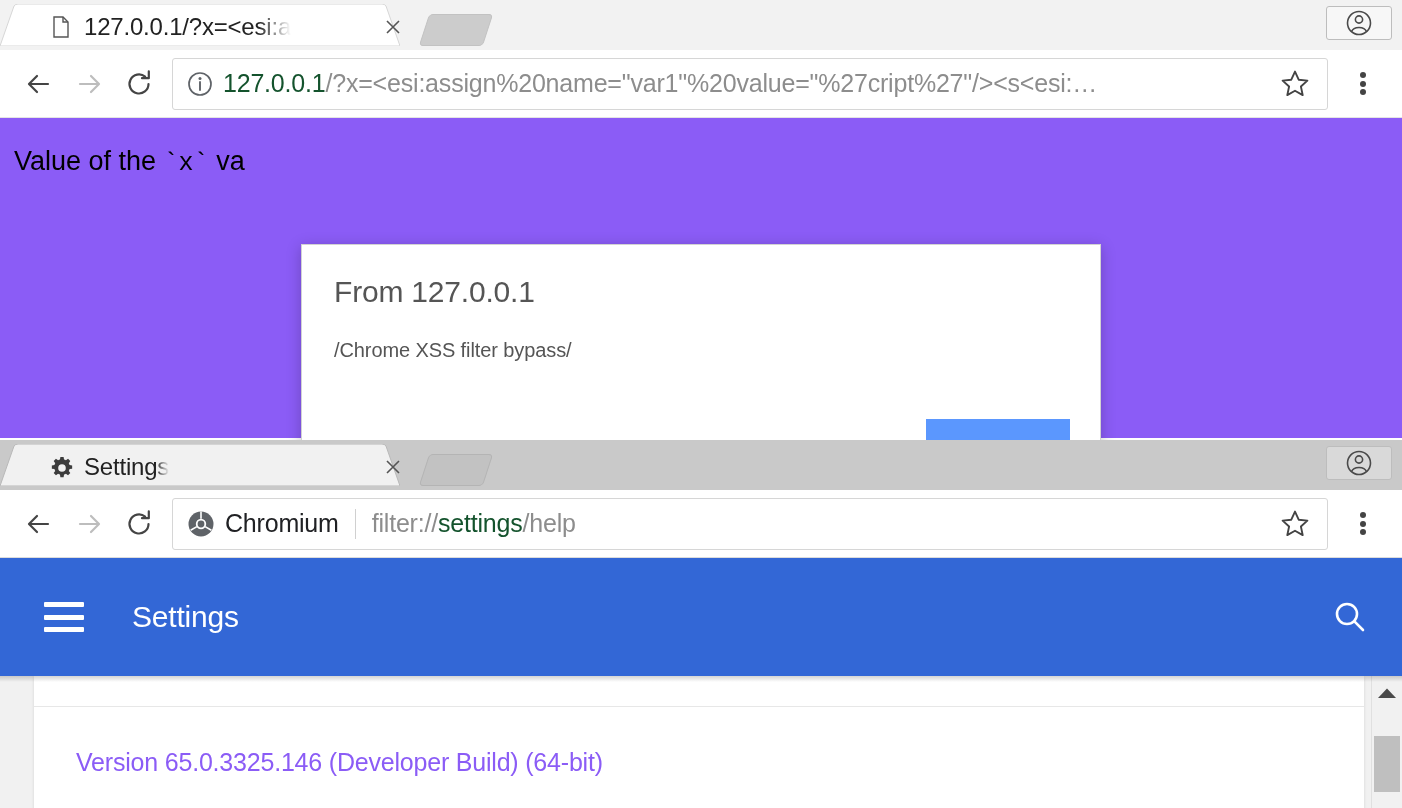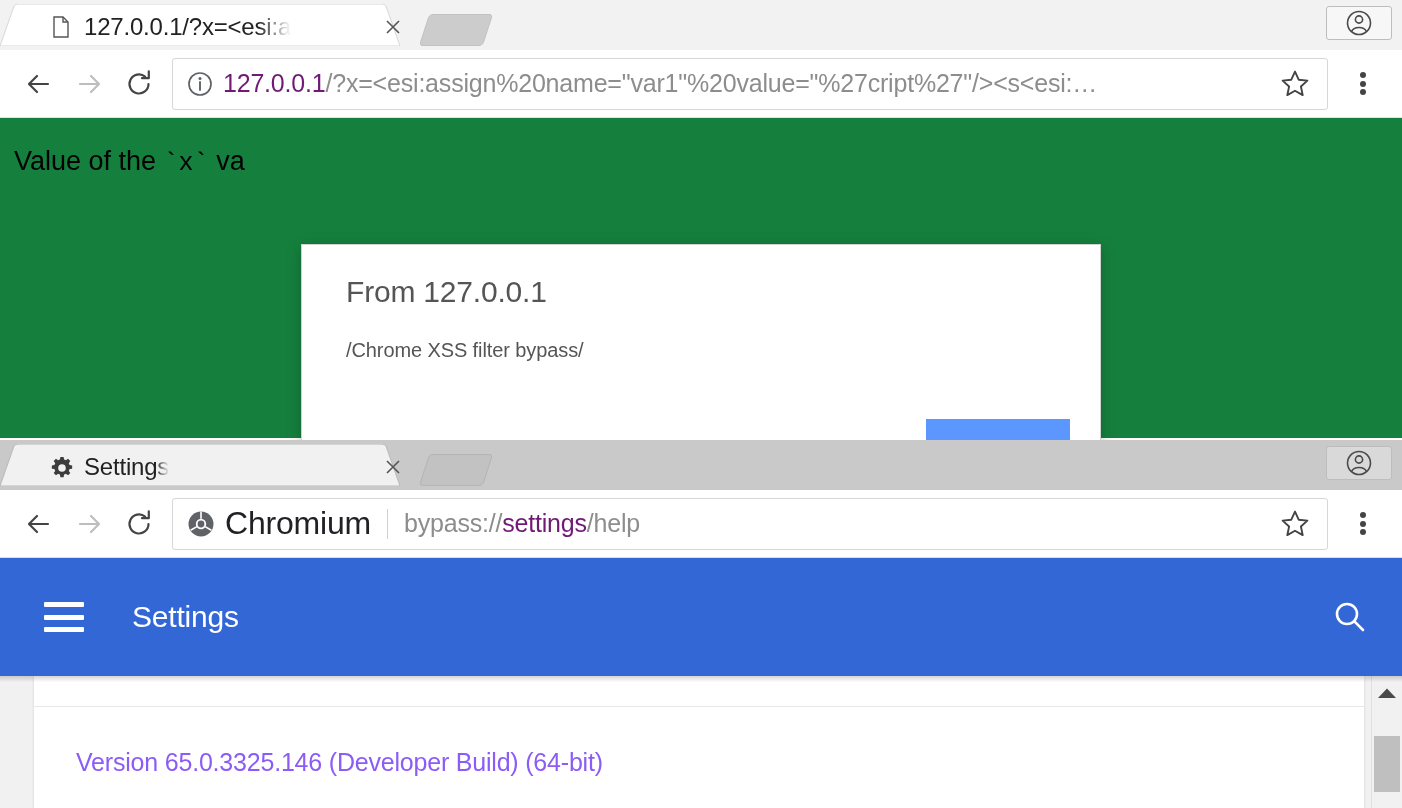--- a/index.html
+++ b/index.html
@@ -149,23 +149,23 @@
     color: #5f6368;
   }
   .omni-text {
     flex: 1 1 auto;
     font-size: 25px;
     white-space: nowrap;
     overflow: hidden;
     color: #8d8d8d;
     letter-spacing: -0.2px;
   }
-  .omni-text .strong { color: #701a75; }
+  .omni-text .strong { color: #14532d; }
   .omni-chip-label {
-    font-size: 32px;
+    font-size: 25px;
     color: #202124;
     white-space: nowrap;
     letter-spacing: -0.2px;
   }
   .omni-divider {
     width: 1px;
     height: 30px;
     background: #d0d0d0;
     margin: 0 16px;
     flex: 0 0 1px;
@@ -186,21 +186,21 @@
     width: 6px; height: 6px; border-radius: 50%;
     background: #444;
     margin: 2.5px 0;
   }
 
   
   #window-one { top: 0; height: 440px; }
   .page-one-content {
     position: relative;
     height: 320px;
-    background: #15803d;
+    background: #8b5cf6;
     padding: 28px 0 0 14px;
   }
   .page-text {
     font-size: 27px;
     color: #000000;
     white-space: nowrap;
     font-family: "Liberation Sans", "DejaVu Sans", sans-serif;
   }
   .page-text .mono {
     font-family: "Liberation Mono", "DejaVu Sans Mono", monospace;
@@ -210,21 +210,21 @@
   
   .js-dialog {
     position: absolute;
     left: 301px;
     top: 126px;
     width: 800px;
     height: 258px;
     background: #ffffff;
     border: 1px solid #d2d2d2;
     box-shadow: 0 3px 14px rgba(0,0,0,0.22);
-    padding: 30px 30px 0 44px;
+    padding: 30px 30px 0 32px;
     z-index: 40;
   }
   .dialog-title {
     font-size: 30px;
     color: #555555;
     margin-bottom: 30px;
     letter-spacing: -0.2px;
   }
   .dialog-message {
     font-size: 20px;
@@ -503,21 +503,21 @@
         <span class="omni-icon">
           <svg width="28" height="28" viewBox="0 0 28 28">
             <circle cx="14" cy="14" r="12.5" fill="#5f6368"></circle>
             <circle cx="14" cy="14" r="5.2" fill="#ffffff"></circle>
             <circle cx="14" cy="14" r="3.4" fill="#5f6368"></circle>
             <path d="M14,1.5 L14,8.8 M3.6,20.2 L9.9,16.6 M24.4,20.2 L18.1,16.6" stroke="#ffffff" stroke-width="1.6"></path>
           </svg>
         </span>
         <span class="omni-chip-label">Chromium</span>
         <span class="omni-divider"></span>
-        <span class="omni-text"><span>bypass://</span><span class="strong">settings</span><span>/help</span></span>
+        <span class="omni-text"><span>filter://</span><span class="strong">settings</span><span>/help</span></span>
         <span class="star-btn">
           <svg width="30" height="30" viewBox="0 0 30 30">
             <path d="M15,2.6 L18.7,10.7 L27.4,11.6 L20.9,17.5 L22.7,26.1 L15,21.7 L7.3,26.1 L9.1,17.5 L2.6,11.6 L11.3,10.7 Z" fill="none" stroke="#444" stroke-width="1.9" stroke-linejoin="round"></path>
           </svg>
         </span>
       </div>
 
       <div class="menu-btn">
         <div>
           <div class="menu-dot"></div>

